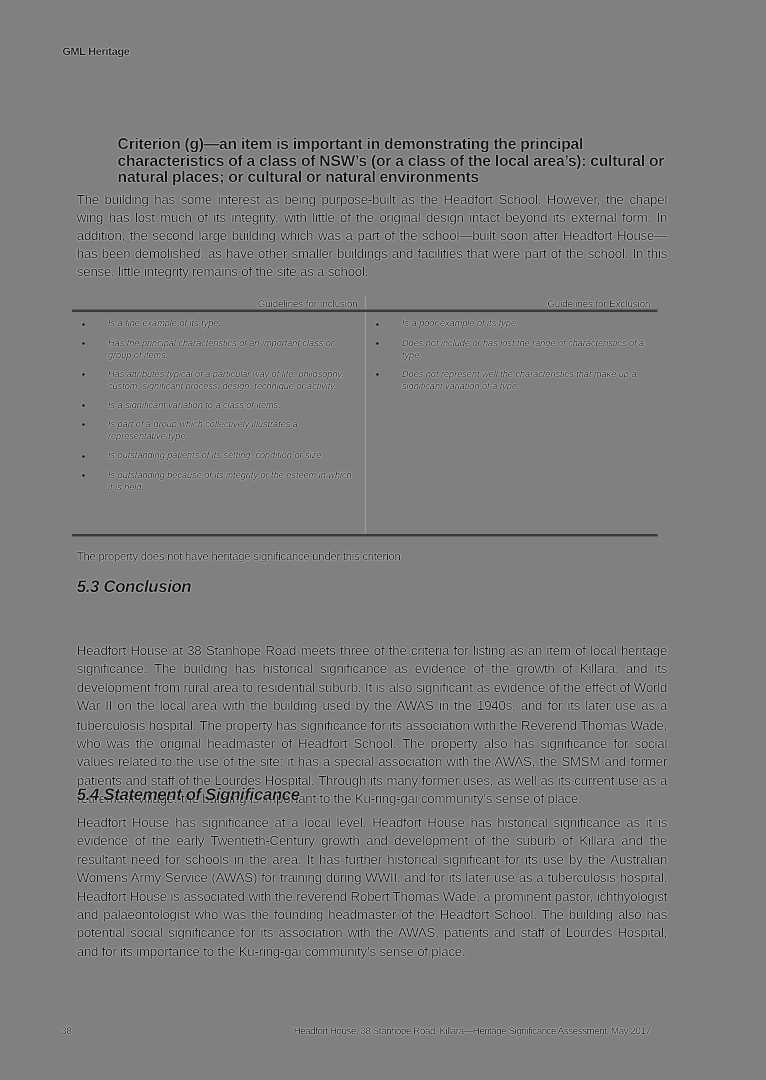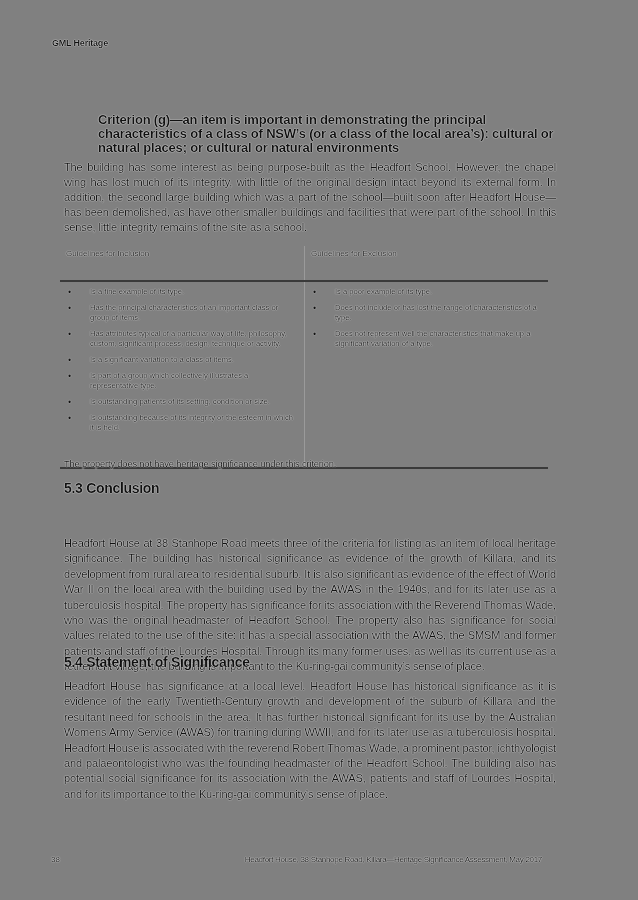--- a/index.html
+++ b/index.html
@@ -6,29 +6,29 @@
     body {
       width: 638px; height: 900px; background: #808080; position: relative; overflow: hidden;
       font-family: "Liberation Sans", sans-serif; color: #111;
     }
     .txt { text-shadow: 0 0 1px #fff, 0 0 1px #fff; }
     .header-brand { position: absolute; left: 52px; top: 38px; font-size: 9px; font-weight: bold; letter-spacing: -0.2px; }
     .criterion { position: absolute; left: 98px; top: 113px; width: 460px; font-size: 13px; font-weight: bold; line-height: 14px; letter-spacing: -0.2px; }
     .para { position: absolute; left: 64px; width: 492px; font-size: 11px; line-height: 15px; text-align: justify; letter-spacing: -0.15px; }
     .p1 { top: 160px; }
     table.guide { position: absolute; left: 60px; top: 246px; width: 488px; border-collapse: collapse; font-size: 7.6px; }
-    table.guide th { text-align: left; font-weight: normal; padding: 3px 6px 22px 6px; font-size: 8px; border-bottom: 2px solid #3a3a3a; box-shadow: 0 1px 0 #ccc; }
+    table.guide th { text-align: right; font-weight: normal; padding: 3px 6px 0 6px; font-size: 8px; border-bottom: 2px solid #3a3a3a; box-shadow: 0 1px 0 #ccc; }
     table.guide td { vertical-align: top; padding: 5px 6px 4px 6px; height: 176px; }
     table.guide th:first-child, table.guide td:first-child { border-right: 1px solid #9a9a9a; width: 232px; }
     table.guide tr.last td { border-bottom: 2px solid #3a3a3a; }
     ul.g { list-style: none; margin: 0; padding: 0; }
-    ul.g li { position: relative; padding-left: 24px; margin-bottom: 6px; line-height: 10px; }
+    ul.g li { position: relative; padding-left: 24px; margin-bottom: 6px; line-height: 10px; font-style: italic; }
     ul.g li::before { content: "\2022"; position: absolute; left: 2px; top: 0; font-size: 9px; color: #111; text-shadow: 0 0 1px #fff; }
     .p2 { top: 457px; font-size: 9.3px; }
-    .h2 { position: absolute; left: 64px; font-size: 14px; font-weight: bold; letter-spacing: -0.3px; }
+    .h2 { position: absolute; left: 64px; font-size: 14px; font-weight: bold; letter-spacing: -0.3px; font-style: italic; }
     .h-conc { top: 480px; }
     .p3 { top: 536px; line-height: 15.4px; }
     .h-stmt { top: 654px; }
     .p4 { top: 679px; line-height: 15.4px; }
     .footer-page { position: absolute; left: 51px; top: 855px; font-size: 8px; }
     .footer-doc { position: absolute; right: 96px; top: 855px; font-size: 8px; letter-spacing: -0.3px; }
   </style>
 </head>
 <body>
 

